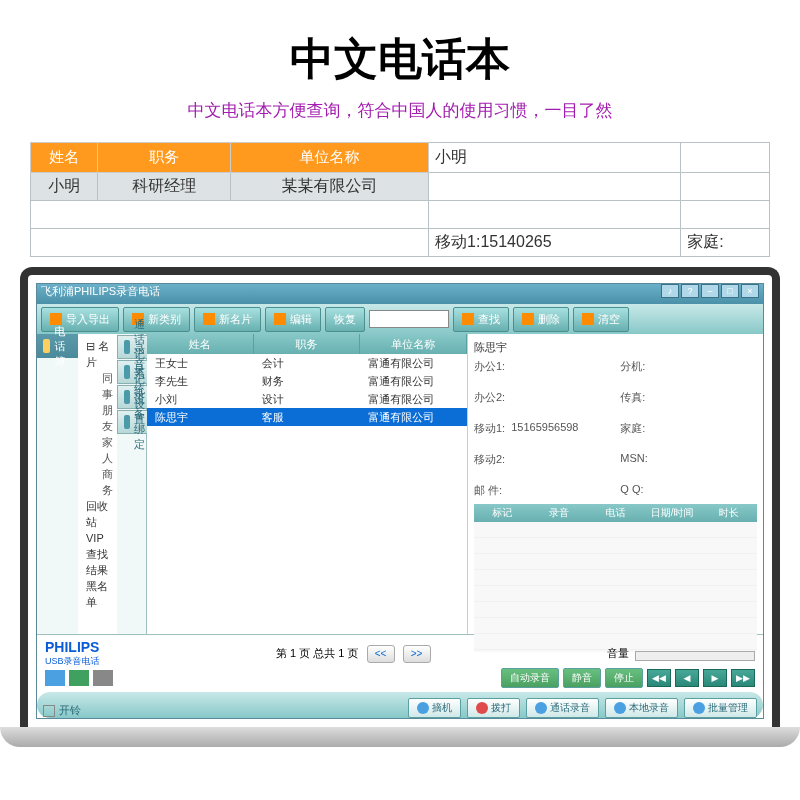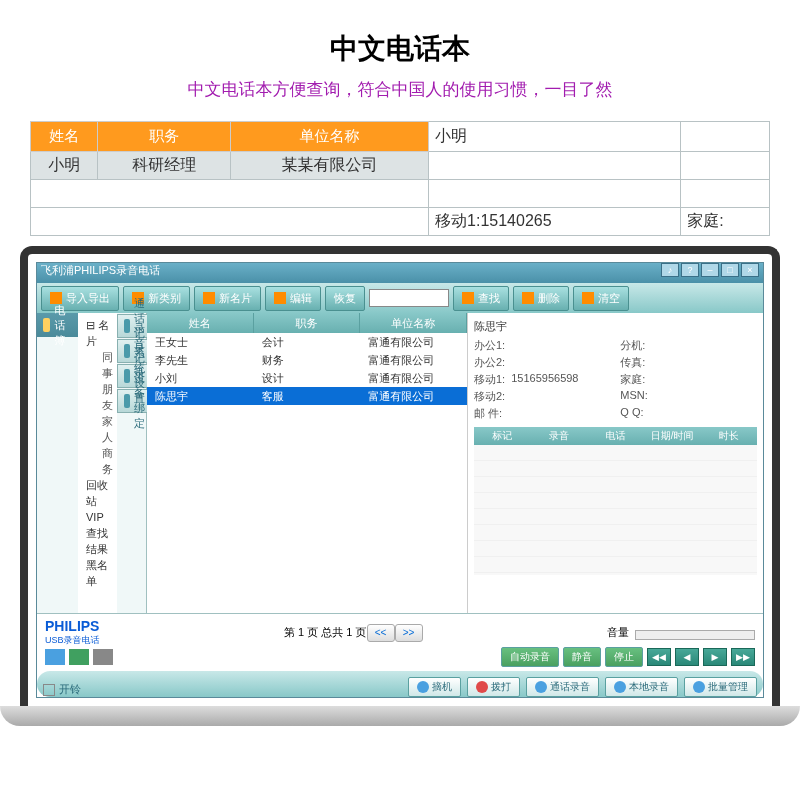--- a/index.html
+++ b/index.html
@@ -1,18 +1,18 @@
 <!DOCTYPE html>
 <html><head>
 <meta charset="utf-8">
 <style>
 * { margin: 0; padding: 0; box-sizing: border-box; font-family: "Microsoft YaHei", sans-serif; }
 body { width: 800px; height: 800px; background: #fff; overflow: hidden; }
 
-.hero-title { text-align: center; font-size: 28px; font-weight: bold; color: #000; padding: 30px 16px 10px; }
+.hero-title { text-align: center; font-size: 44px; font-weight: bold; color: #000; padding: 30px 16px 10px; }
 .hero-subtitle { text-align: center; font-size: 17px; color: #a21caf; padding-bottom: 20px; }
 
 .top-table { width: 740px; margin: 0 auto 10px; border-collapse: collapse; }
 .top-table th { background: #ff9a1e; color: #fff; font-weight: normal; height: 30px; font-size: 15px; border: 1px solid #ccc; }
 .top-table td { background: #dde3e4; height: 28px; text-align: center; font-size: 16px; border: 1px solid #b8c2c4; color: #333; }
 .top-table .wh { background: #fff; text-align: left; padding-left: 6px; }
 
 .laptop { width: 760px; margin: 0 auto; position: relative; }
 .laptop-screen { background: #fff; border: 8px solid #333; border-bottom: none; border-radius: 12px 12px 0 0; padding: 8px; }
 .laptop-base { height: 20px; background: linear-gradient(#ddd, #aaa); border-radius: 0 0 20px 20px; margin: 0 -20px; }
@@ -43,27 +43,27 @@
 .list-header { background: linear-gradient(#88c8c8, #68b0b0); color: #fff; height: 20px; display: flex; }
 .list-header div { flex: 1; text-align: center; line-height: 20px; border-right: 1px solid #5aa0a0; }
 .list-body { flex: 1; background: #fff; }
 .list-row { display: flex; height: 18px; line-height: 18px; }
 .list-row div { flex: 1; padding-left: 8px; overflow: hidden; color: #333; }
 .list-row.sel { background: #0a6ed6; color: #fff; }
 .list-row.sel div { color: #fff; }
 
 .detail { flex: 1; background: #fff; border-left: 1px solid #ccc; padding: 6px; font-size: 11px; }
 .det-name { color: #333; margin-bottom: 4px; }
-.det-grid { display: grid; grid-template-columns: auto 1fr auto 1fr; gap: 2px 6px; color: #555; }
+.det-grid { display: grid; grid-template-columns: auto 1fr auto 1fr; gap: 16px 6px; color: #555; }
 .call-header { background: linear-gradient(#88c8c8, #68b0b0); color: #fff; height: 18px; display: flex; margin-top: 6px; }
 .call-header div { flex: 1; text-align: center; line-height: 18px; font-size: 10px; }
 .call-grid { height: 130px; background: repeating-linear-gradient(#f8f8f8, #f8f8f8 15px, #f0f0f0 15px, #f0f0f0 16px); }
 
 .bottom { border-top: 1px solid #a0c0c0; padding: 4px 8px; }
-.pager { display: flex; align-items: center; justify-content: center; height: 24px; }
+.pager { display: flex; align-items: center; justify-content: center; gap: 8px; height: 24px; }
 .pg-btn { width: 28px; height: 18px; background: linear-gradient(#fff, #ddd); border: 1px solid #aaa; border-radius: 3px; text-align: center; line-height: 16px; font-size: 10px; color: #0a6ed6; }
 .philips { color: #0a5cd6; font-weight: bold; font-size: 14px; }
 .usb { color: #0a5cd6; font-size: 9px; }
 .vol-row { display: flex; align-items: flex-end; gap: 6px; justify-content: flex-end; }
 .vol-bar { width: 120px; height: 10px; background: #eee; border: 1px solid #aaa; }
 
 .footer { background: linear-gradient(#c8e8e8, #88c8c8); height: 26px; display: flex; align-items: flex-end; padding: 0 6px; gap: 6px; border-radius: 13px; }
 .ft-left { display: flex; align-items: center; gap: 4px; color: #2a6a7a; }
 .ft-chk { width: 12px; height: 12px; border: 1px solid #888; }
 .ft-btn { background: linear-gradient(#fff, #d0e8e8); border: 1px solid #5aa0a0; height: 20px; padding: 0 8px; display: flex; align-items: center; gap: 3px; font-size: 10px; color: #2a6a7a; border-radius: 2px; }

